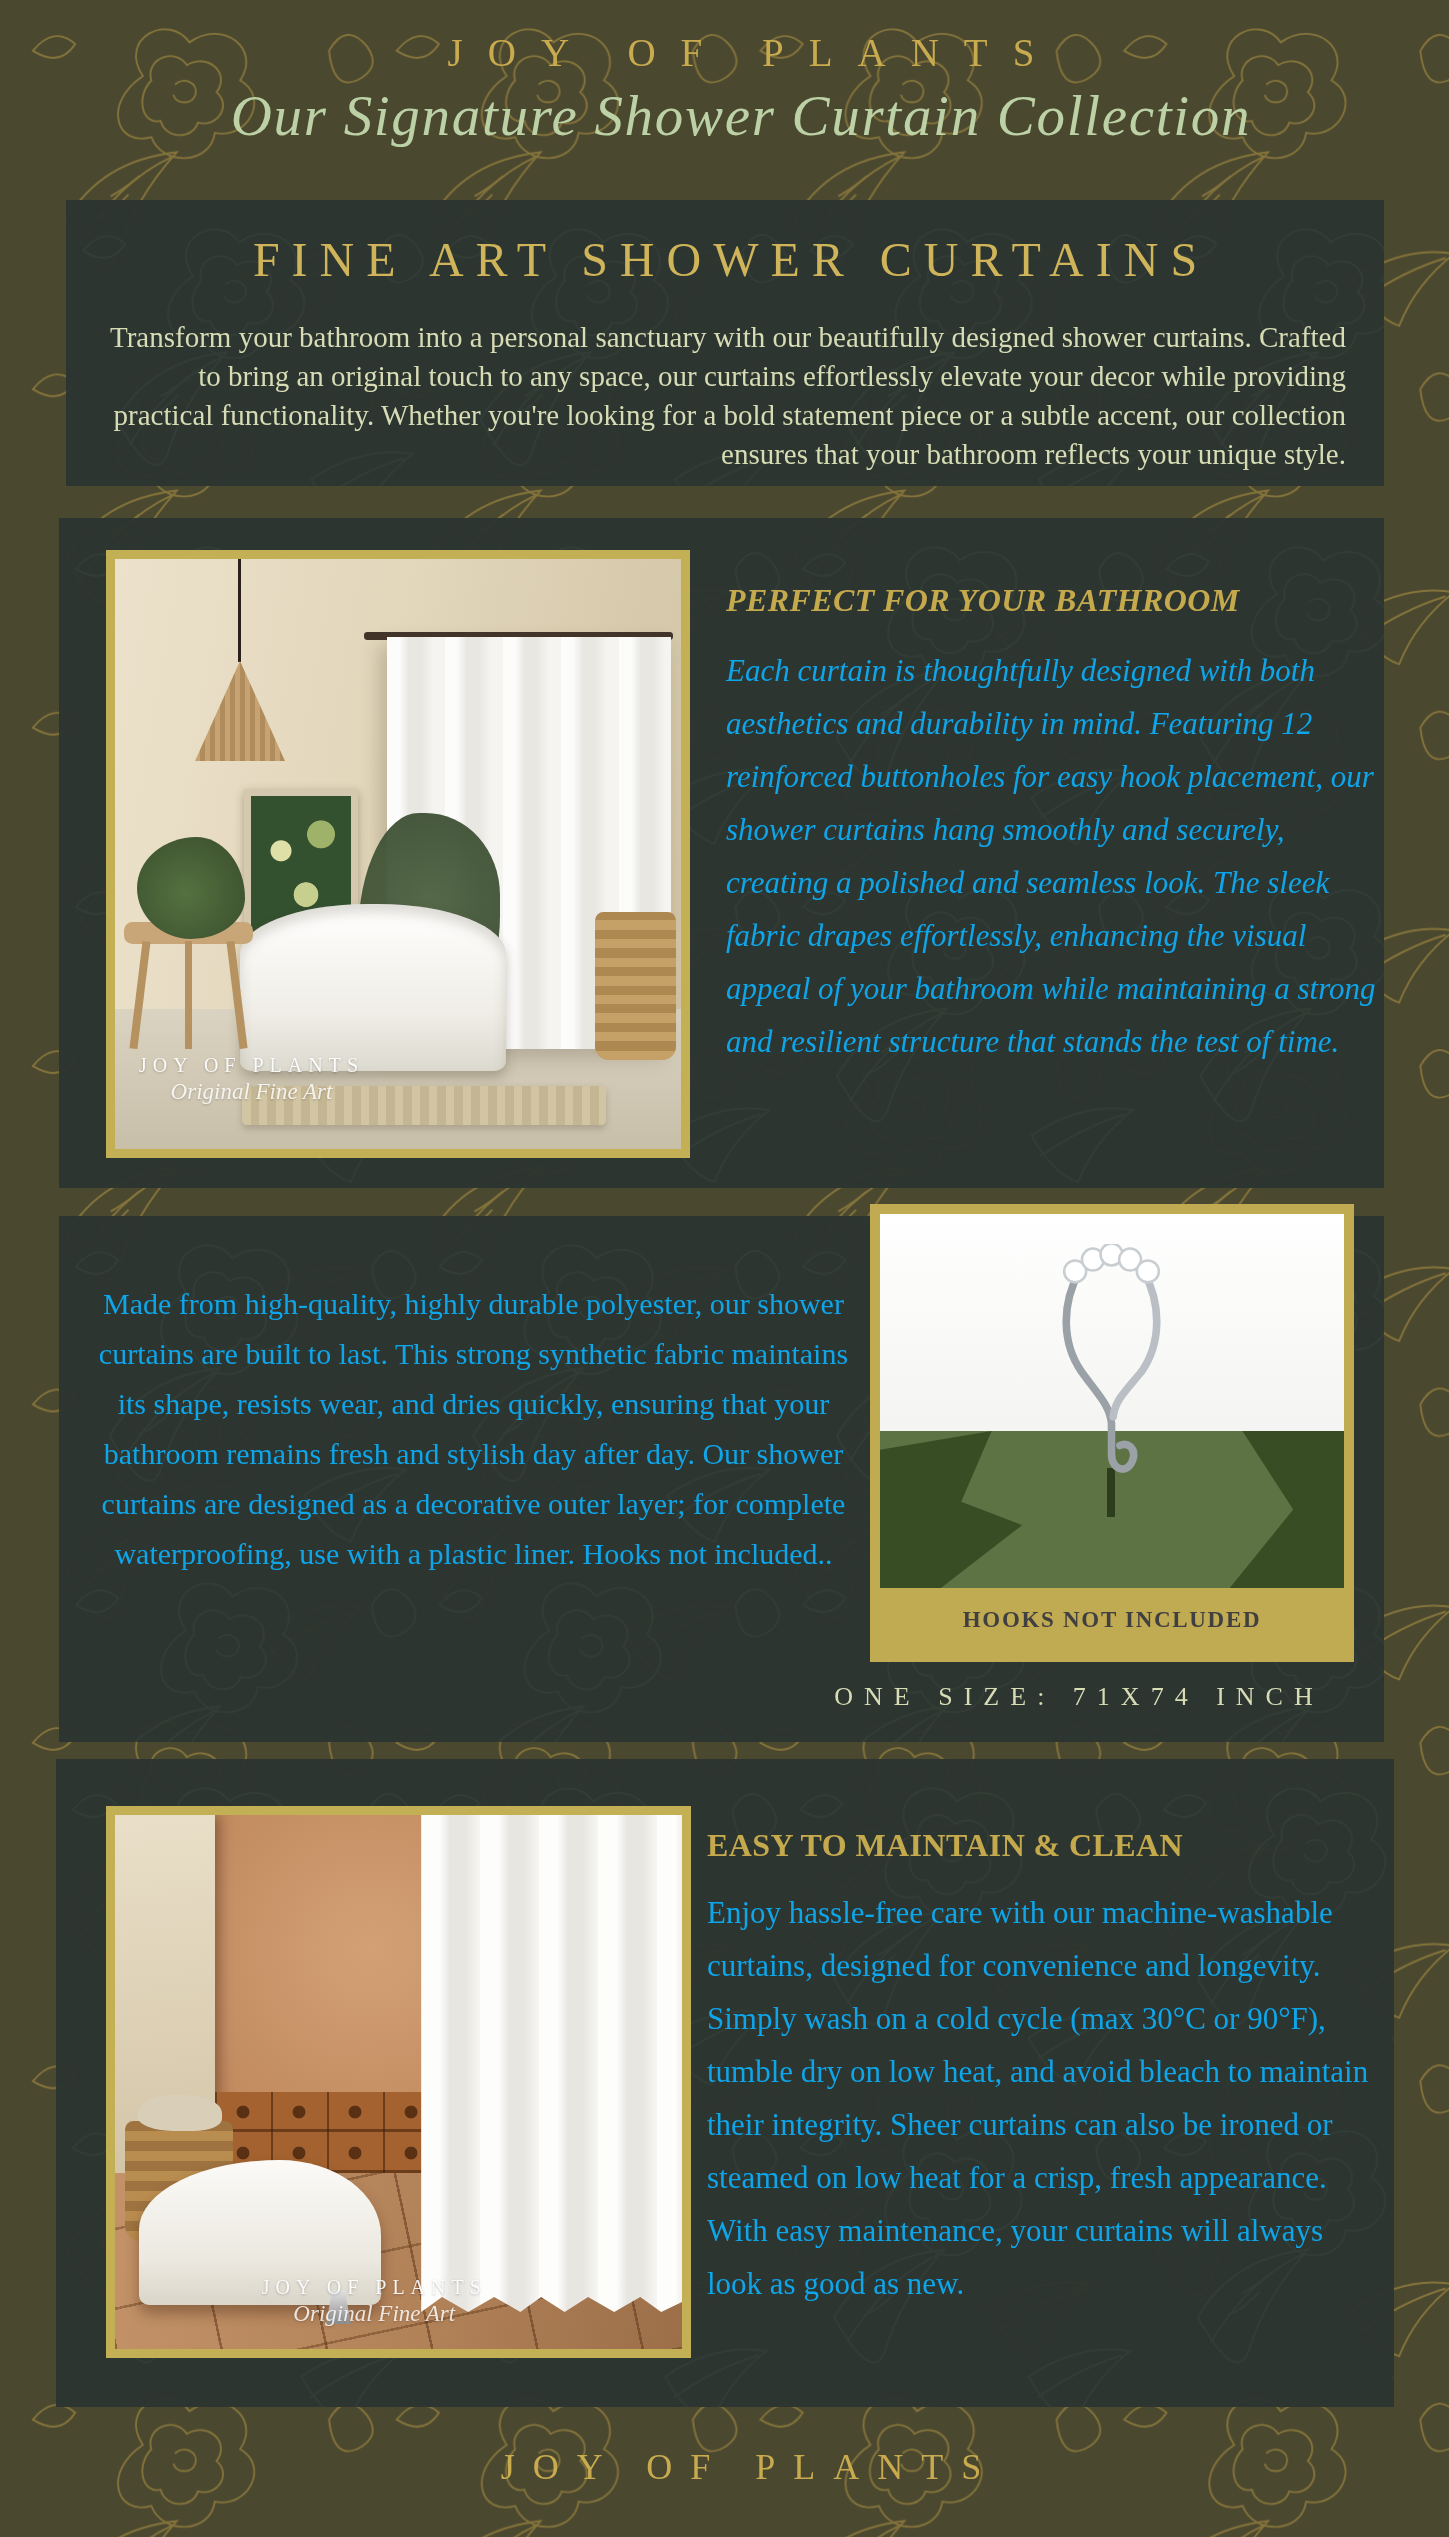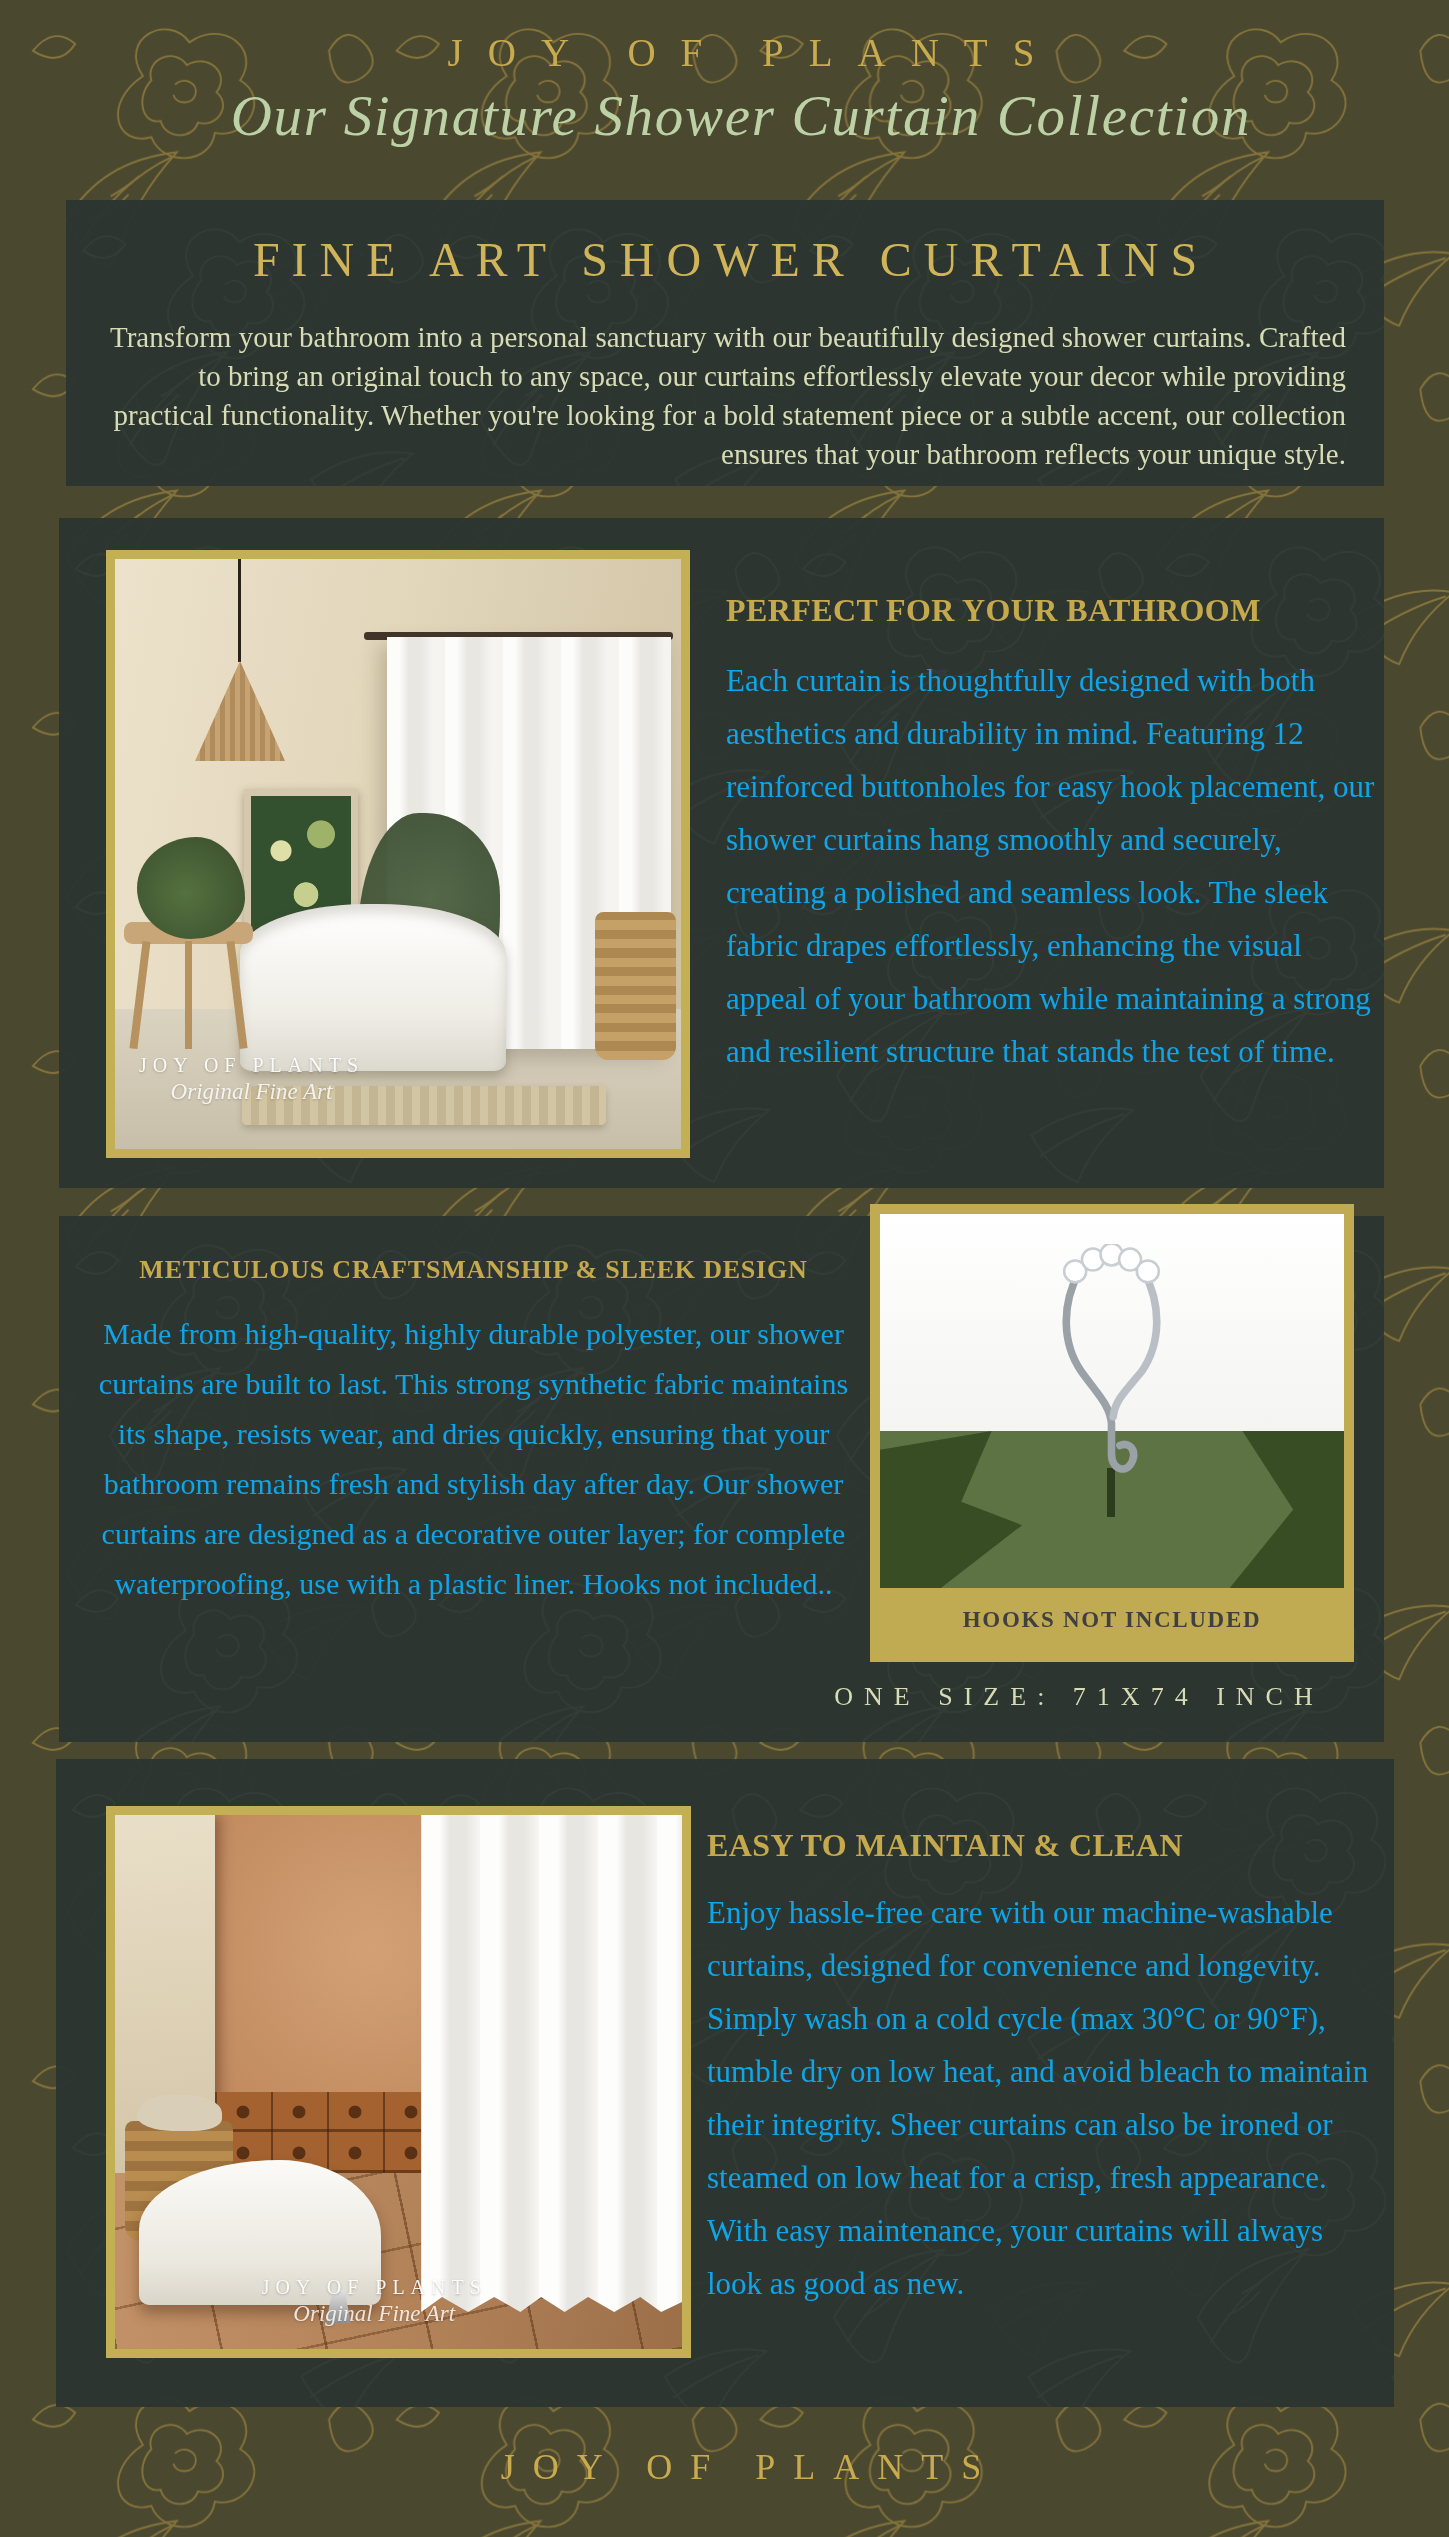--- a/index.html
+++ b/index.html
@@ -44,21 +44,21 @@
     position:absolute; border:9.3px solid #c3b055; box-sizing:border-box;
     overflow:hidden; background:#e7ddc6;
   }
   .watermark{position:absolute; color:rgba(255,255,255,.93); text-shadow:0 0.8px 2.5px rgba(0,0,0,.25);}
   .wm-1{font-size:20px; letter-spacing:6px;}
   .wm-2{font-style:italic; font-size:23px; text-align:center; opacity:.88; margin-top:1.7px;}
 
   
   .s1{left:59px; top:518px; width:1325px; height:670px;}
   .s1 .photo-frame{left:47px; top:32px; width:584px; height:608px;}
-  .s1-col{position:absolute; left:667px; top:74px; width:660px;}
+  .s1-col{position:absolute; left:667px; top:64px; width:660px;font-style:italic;}
   .s1-col .sec-body{margin-top:25px;}
 
   
   .p1{position:absolute; inset:0;}
   .p1-wall{position:absolute; inset:0; background:linear-gradient(100deg,#ece2cb 0%,#e2d6bb 45%,#d0c3a5 100%);}
   .p1-floor{position:absolute; left:0;right:0;bottom:0;height:140px; background:linear-gradient(#dad3c1,#c8bfa9);}
   .p1-rod{position:absolute; left:44%; right:8.5px; top:73px; height:7.6px; background:#43352a; border-radius:3.4px;}
   .p1-cord{position:absolute; left:123px; top:0; width:2.5px; height:103px; background:#2a211a;}
   .p1-lamp{position:absolute; left:80px; top:102px; width:90px; height:100px;
     clip-path:polygon(50% 0,100% 100%,0 100%);
@@ -258,21 +258,20 @@
       <div class="sec-heading">PERFECT FOR YOUR BATHROOM</div>
       <div class="sec-body">Each curtain is thoughtfully designed with both aesthetics and durability in mind. Featuring 12 reinforced buttonholes for easy hook placement, our shower curtains hang smoothly and securely, creating a polished and seamless look. The sleek fabric drapes effortlessly, enhancing the visual appeal of your bathroom while maintaining a strong and resilient structure that stands the test of time.</div>
     </div>
   </section>
 
   <section class="panel s2">
     <svg class="pattern-layer" viewBox="0 0 1567 622" width="1325" height="526">
         <rect width="100%" height="100%" fill="url(#pdark)" opacity="0.55"></rect>
       </svg>
     <div class="s2-col">
-      <div class="sec-heading">METICULOUS CRAFTSMANSHIP &amp; SLEEK DESIGN</div>
       <div class="sec-body">Made from high-quality, highly durable polyester, our shower curtains are built to last. This strong synthetic fabric maintains its shape, resists wear, and dries quickly, ensuring that your bathroom remains fresh and stylish day after day. Our shower curtains are designed as a decorative outer layer; for complete waterproofing, use with a plastic liner. Hooks not included..</div>
     </div>
   </section>
 
   <figure class="hook-figure" style="margin:0">
     <div class="hook-photo">
       <div class="hook-white"></div>
       <div class="hook-fabric"></div>
       <div class="hook-shadow1"></div>
       <div class="hook-shadow2"></div>

